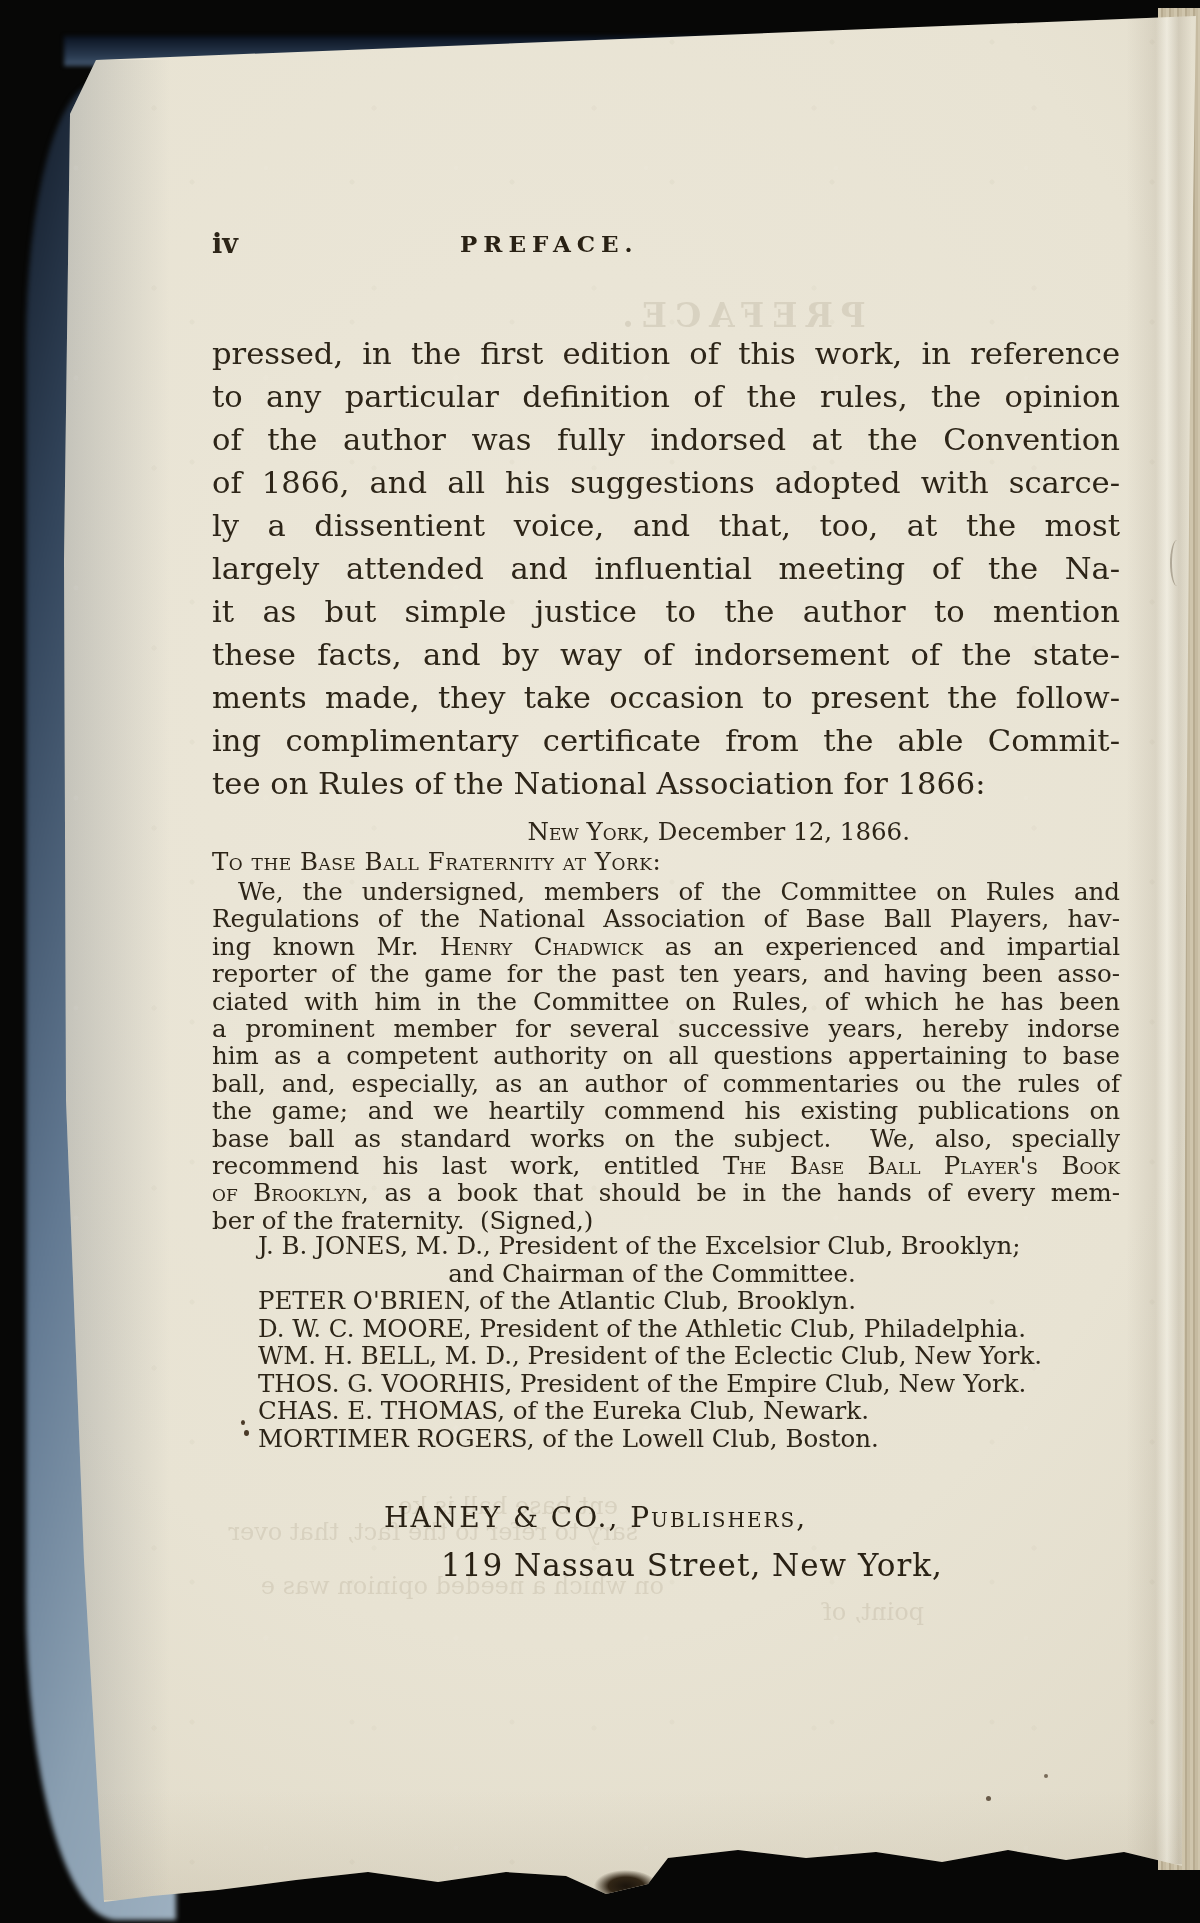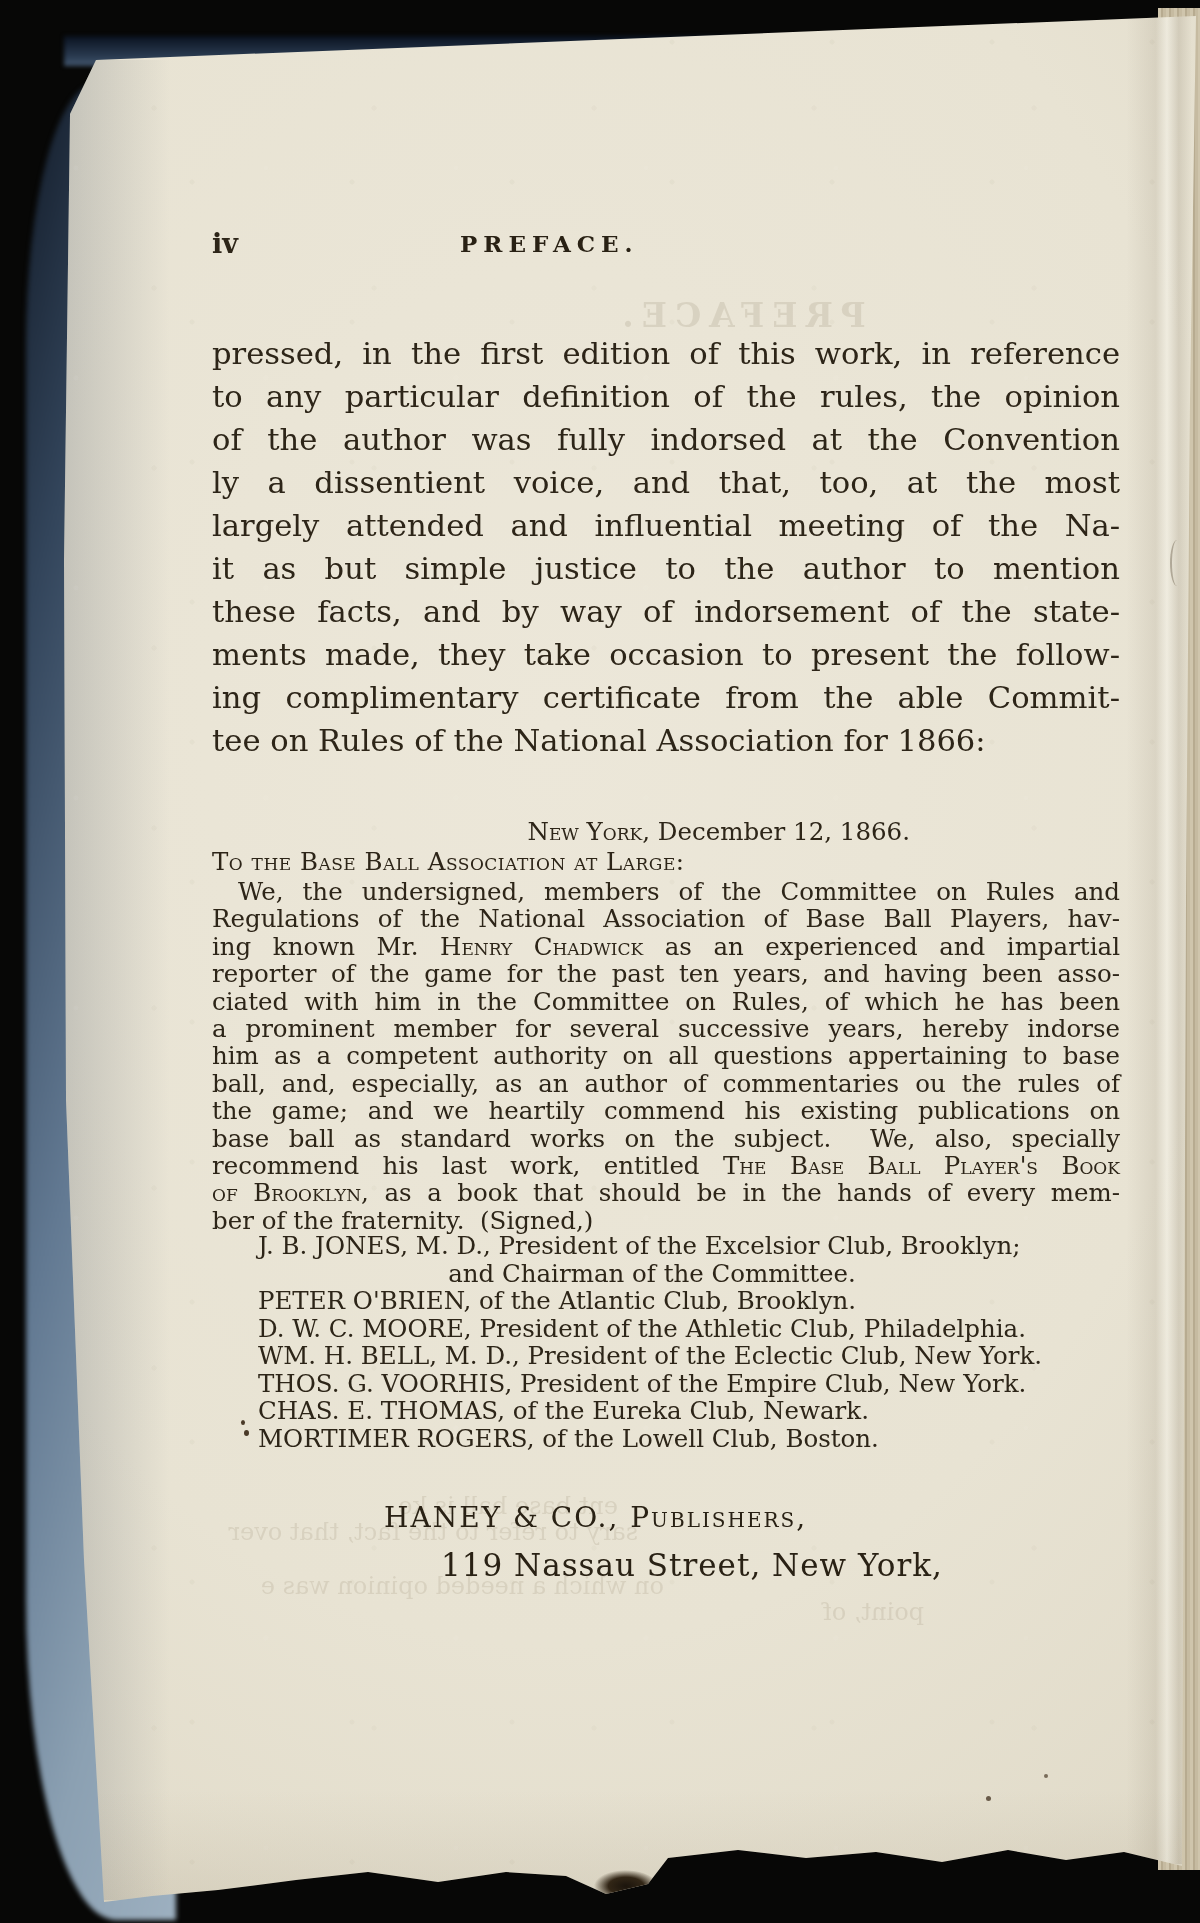--- a/index.html
+++ b/index.html
@@ -108,32 +108,33 @@
 
   <div class="abs content">
 
     <div class="abs pagenum">iv</div>
     <div class="abs runhead">PREFACE.</div>
 
     <div class="abs para">
       <div class="jline">pressed, in the first edition of this work, in reference</div>
       <div class="jline">to any particular definition of the rules, the opinion</div>
       <div class="jline">of the author was fully indorsed at the Convention</div>
+      <div class="jline">of 1866, and all his suggestions adopted with scarce-</div>
       <div class="jline">ly a dissentient voice, and that, too, at the most</div>
       <div class="jline">largely attended and influential meeting of the Na-</div>
       <div class="jline">it as but simple justice to the author to mention</div>
       <div class="jline">these facts, and by way of indorsement of the state-</div>
       <div class="jline">ments made, they take occasion to present the follow-</div>
       <div class="jline">ing complimentary certificate from the able Commit-</div>
       <div class="jline last">tee on Rules of the National Association for 1866:</div>
     </div>
 
     <div class="abs small dateline"><span class="sc">New York,</span><span> December 12, 1866.</span></div>
 
-    <div class="abs small salutation">To the Base Ball Association at Large:</div>
+    <div class="abs small salutation">To the Base Ball Fraternity at York:</div>
 
     <div class="abs small lbody">
       <div class="jline indent">We, the undersigned, members of the Committee on Rules and</div>
       <div class="jline">Regulations of the National Association of Base Ball Players, hav-</div>
       <div class="jline"><span>ing known Mr. </span><span class="sc">Henry Chadwick</span><span> as an experienced and impartial</span></div>
       <div class="jline">reporter of the game for the past ten years, and having been asso-</div>
       <div class="jline">ciated with him in the Committee on Rules, of which he has been</div>
       <div class="jline">a prominent member for several successive years, hereby indorse</div>
       <div class="jline">him as a competent authority on all questions appertaining to base</div>
       <div class="jline">ball, and, especially, as an author of commentaries ou the rules of</div>

